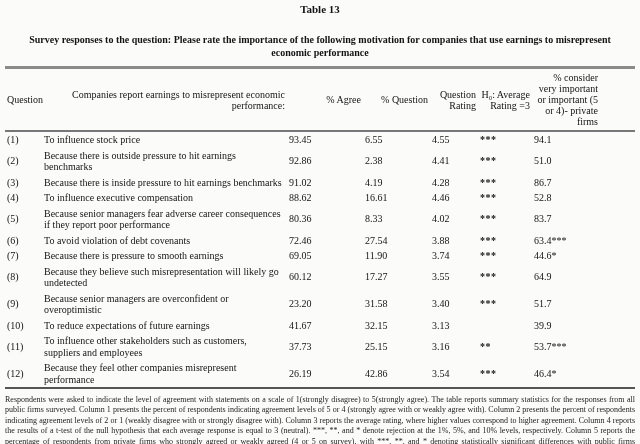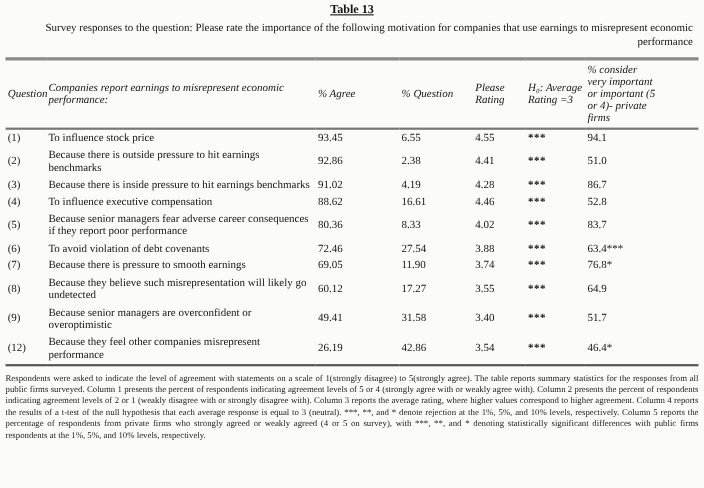--- a/index.html
+++ b/index.html
@@ -16,48 +16,45 @@
     box-sizing: border-box;
     width: 640px;
     height: 444px;
     padding: 3px 5px 0 5px;
   }
   .title-block { text-align: center; }
   .table-label {
     font-weight: bold;
     font-size: 11px;
     line-height: 13px;
-    text-decoration: underline;
   }
   .table-title {
-    font-weight: normal;
+    font-weight: bold;
     font-size: 10px;
     line-height: 12.5px;
-    margin: 4px auto 7px auto;
+    margin: 18px auto 7px auto;
     max-width: 620px;
-    text-align: right;
   }
   table.survey {
     width: 630px;
     border-collapse: collapse;
     table-layout: fixed;
     border-top: 3px solid #8a8a8a;
     border-bottom: 2px solid #555;
   }
   table.survey thead tr {
     border-bottom: 2px solid #777;
   }
   th {
     font-weight: normal;
-    text-align: left;
+    text-align: right;
     vertical-align: middle;
     font-size: 10px;
     line-height: 11px;
     padding: 3px 2px;
-    font-style: italic;
   }
   td {
     font-size: 10px;
     line-height: 11.5px;
     vertical-align: middle;
     padding: 2px 2px;
   }
   .col-q  { width: 37px; }
   .col-st { width: 245px; }
   .col-a  { width: 76px; }
@@ -100,21 +97,21 @@
         <col class="col-r">
         <col class="col-h">
         <col class="col-p">
     </colgroup>
     <thead>
       <tr>
         <th>Question</th>
         <th>Companies report earnings to misrepresent economic performance:</th>
         <th>% Agree</th>
         <th>% Question</th>
-        <th>Please Rating</th>
+        <th>Question Rating</th>
         <th>H₀: Average Rating =3</th>
         <th>
           <span class="hdr-private-inner">% consider very important or important (5 or 4)- private firms</span>
         </th>
       </tr>
     </thead>
     <tbody id="table-body">
         <tr>
           <td class="cell-question">(1)</td>
           <td class="cell-statement">To influence stock price</td>
@@ -169,39 +166,57 @@
           <td class="cell-h0_stars">***</td>
           <td class="cell-private_pct">63.4***</td>
         </tr>
         <tr>
           <td class="cell-question">(7)</td>
           <td class="cell-statement">Because there is pressure to smooth earnings</td>
           <td class="cell-pct_agree">69.05</td>
           <td class="cell-pct_disagree">11.90</td>
           <td class="cell-avg_rating">3.74</td>
           <td class="cell-h0_stars">***</td>
-          <td class="cell-private_pct">76.8*</td>
+          <td class="cell-private_pct">44.6*</td>
         </tr>
         <tr>
           <td class="cell-question">(8)</td>
           <td class="cell-statement">Because they believe such misrepresentation will likely go undetected</td>
           <td class="cell-pct_agree">60.12</td>
           <td class="cell-pct_disagree">17.27</td>
           <td class="cell-avg_rating">3.55</td>
           <td class="cell-h0_stars">***</td>
           <td class="cell-private_pct">64.9</td>
         </tr>
         <tr>
           <td class="cell-question">(9)</td>
           <td class="cell-statement">Because senior managers are overconfident or overoptimistic</td>
-          <td class="cell-pct_agree">49.41</td>
+          <td class="cell-pct_agree">23.20</td>
           <td class="cell-pct_disagree">31.58</td>
           <td class="cell-avg_rating">3.40</td>
           <td class="cell-h0_stars">***</td>
           <td class="cell-private_pct">51.7</td>
+        </tr>
+        <tr>
+          <td class="cell-question">(10)</td>
+          <td class="cell-statement">To reduce expectations of future earnings</td>
+          <td class="cell-pct_agree">41.67</td>
+          <td class="cell-pct_disagree">32.15</td>
+          <td class="cell-avg_rating">3.13</td>
+          <td class="cell-h0_stars"></td>
+          <td class="cell-private_pct">39.9</td>
+        </tr>
+        <tr>
+          <td class="cell-question">(11)</td>
+          <td class="cell-statement">To influence other stakeholders such as customers, suppliers and employees</td>
+          <td class="cell-pct_agree">37.73</td>
+          <td class="cell-pct_disagree">25.15</td>
+          <td class="cell-avg_rating">3.16</td>
+          <td class="cell-h0_stars">**</td>
+          <td class="cell-private_pct">53.7***</td>
         </tr>
         <tr>
           <td class="cell-question">(12)</td>
           <td class="cell-statement">Because they feel other companies misrepresent performance</td>
           <td class="cell-pct_agree">26.19</td>
           <td class="cell-pct_disagree">42.86</td>
           <td class="cell-avg_rating">3.54</td>
           <td class="cell-h0_stars">***</td>
           <td class="cell-private_pct">46.4*</td>
         </tr>

